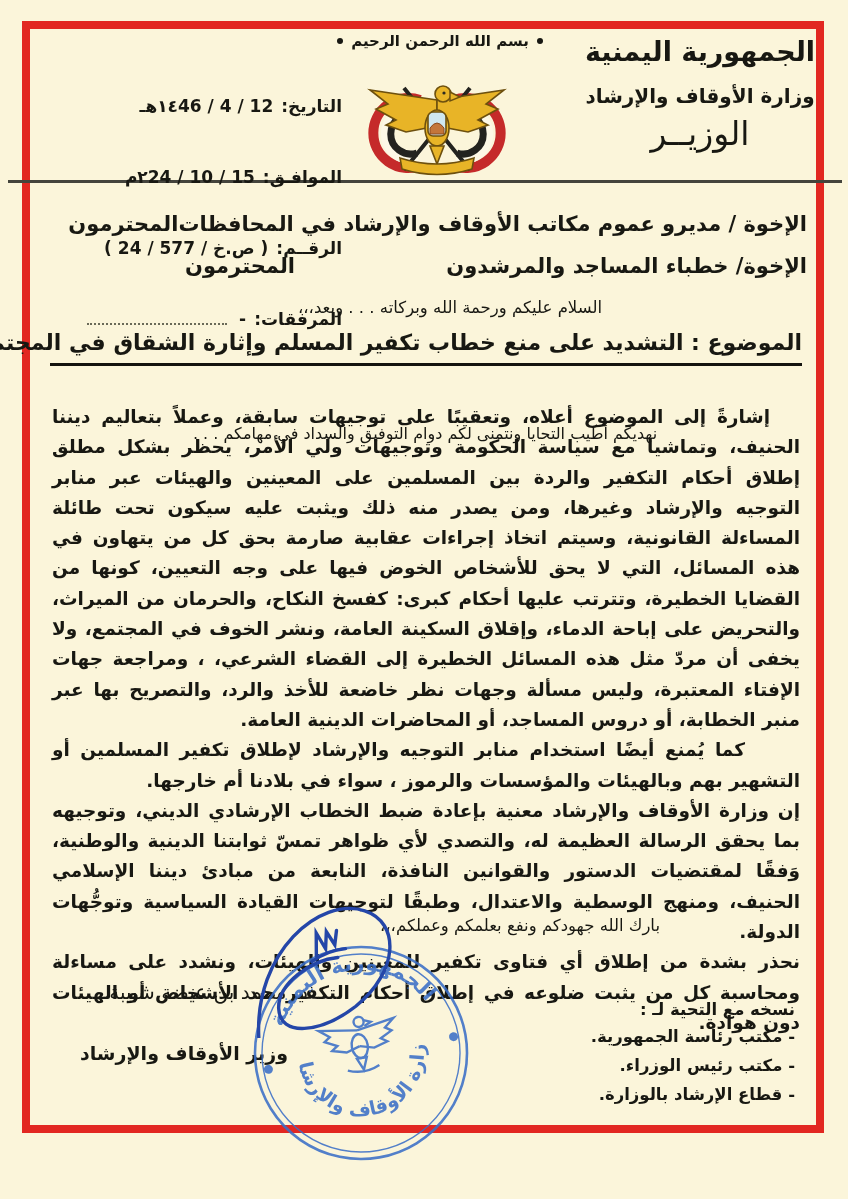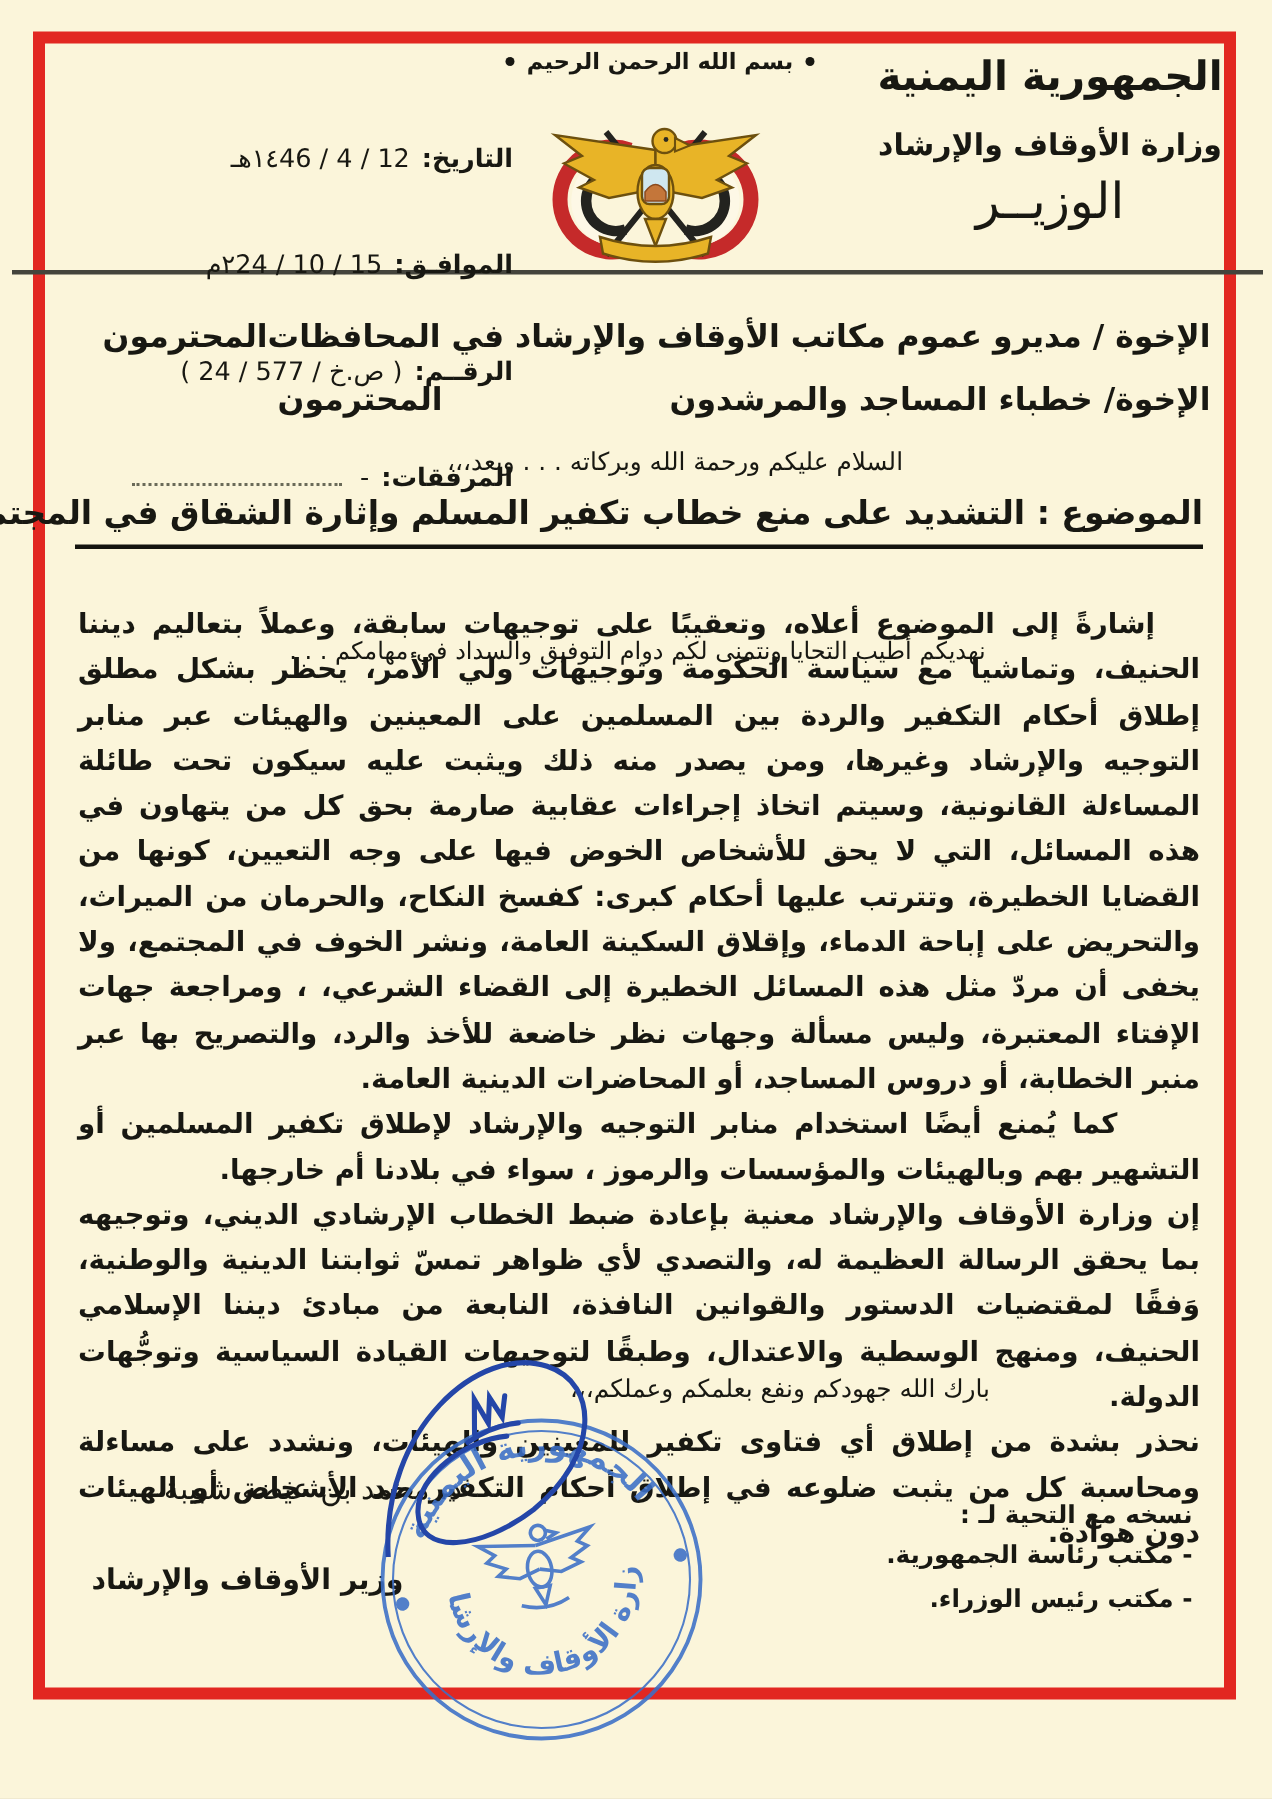--- a/index.html
+++ b/index.html
@@ -39,21 +39,21 @@
     left:578px;top:84px;width:244px;text-align:center;
     font-size:20px;font-weight:800;z-index:2;
   }
   .minister{
     left:598px;top:114px;width:204px;text-align:center;
     font-size:33px;font-weight:500;letter-spacing:2px;z-index:2;
   }
   .fields{left:42px;top:52px;width:300px;z-index:2;font-size:17px;}
   .frow{display:flex;align-items:baseline;margin-bottom:7px;gap:8px;}
   .flabel{font-weight:800;white-space:nowrap;margin-top:44px;}
-  .fvalue{font-weight:400;white-space:nowrap;}
+  .fvalue{font-weight:700;white-space:nowrap;}
   .dotline{
     display:inline-block;width:140px;height:12px;
     border-bottom:2px dotted #6a6a58;margin-right:4px;
   }
   
   .addr{
     left:185px;width:622px;display:flex;justify-content:space-between;
     font-size:21px;font-weight:800;z-index:2;white-space:nowrap;
   }
   .addr1{top:212px;}
@@ -82,21 +82,21 @@
   .ind2{text-indent:55px;}
   .closing{
     left:180px;top:916px;width:480px;
     font-size:16.5px;font-weight:400;z-index:2;white-space:nowrap;
   }
   .sig-name{
     left:42px;top:980px;width:266px;
     font-size:20px;font-weight:400;z-index:4;white-space:nowrap;
   }
   .sig-title{
-    left:42px;top:1042px;width:246px;text-align:center;
+    left:42px;top:1042px;width:246px;text-align:right;
     font-size:19px;font-weight:800;z-index:4;white-space:nowrap;
   }
   .signature-svg{left:222px;top:893px;width:225px;height:145px;z-index:6;}
   .stamp{left:250px;top:940px;width:222px;height:226px;z-index:5;opacity:.88;
          transform:rotate(-10deg);}
   
   .cc{left:545px;top:1000px;width:250px;text-align:right;z-index:2;
       font-size:16.5px;font-weight:800;}
   .cc-head{margin-bottom:8px;}
   .cc-item{margin-bottom:10px;white-space:nowrap;}
@@ -229,15 +229,16 @@
       <ellipse cx="0" cy="2" rx="8" ry="12"></ellipse>
       <path d="M-5 14 L5 14 L0 26 Z"></path>
       <path d="M-16 24 Q0 31 16 24"></path>
     </g>
   </svg>
 
   <div class="abs cc">
     <div class="cc-head">نسخه مع التحية لـ :</div>
     <div class="cc-item">- مكتب رئاسة الجمهورية.</div>
     <div class="cc-item">- مكتب رئيس الوزراء.</div>
+    <div class="cc-item">- قطاع الإرشاد بالوزارة.</div>
   </div>
 
 </div>
 
 </body></html>

